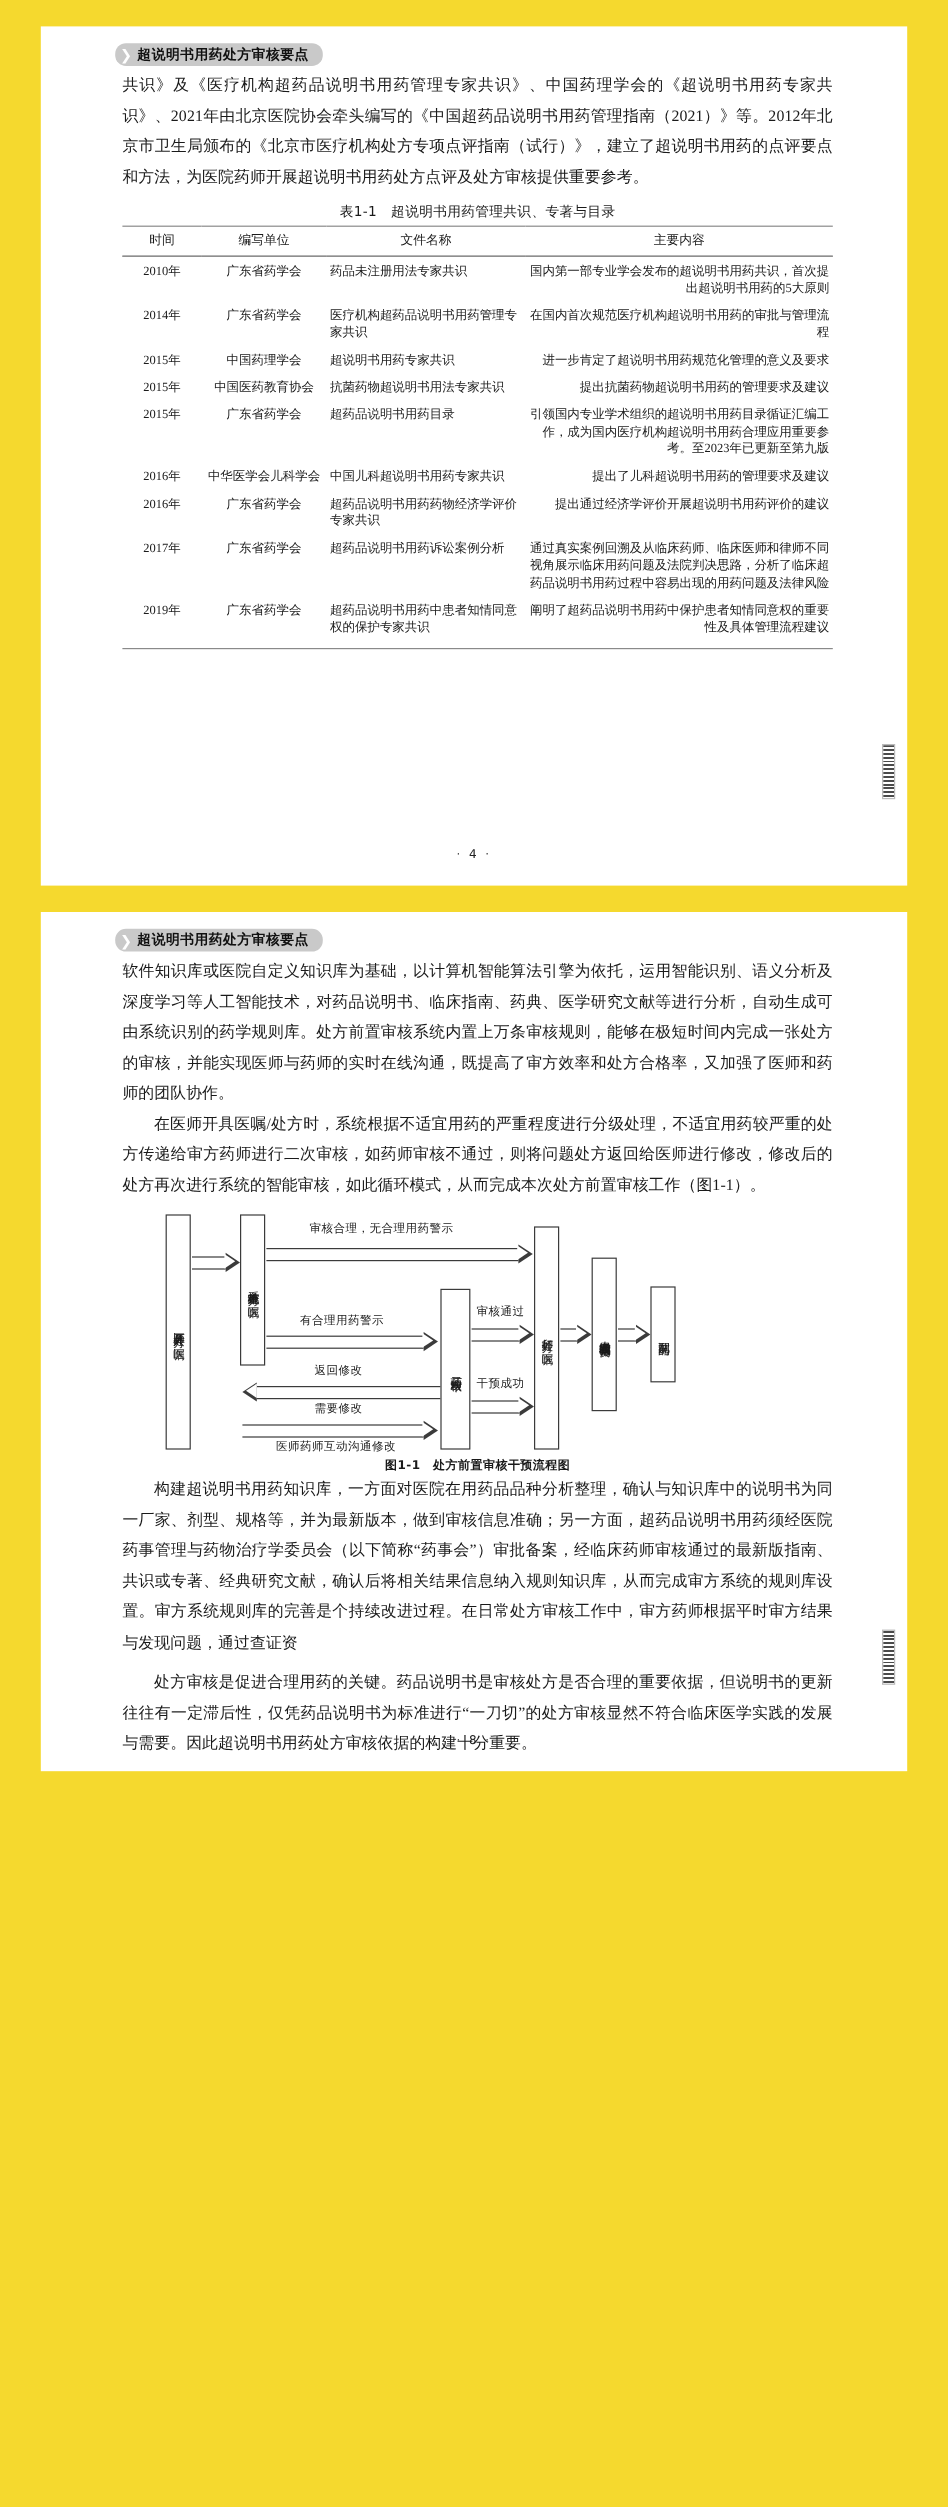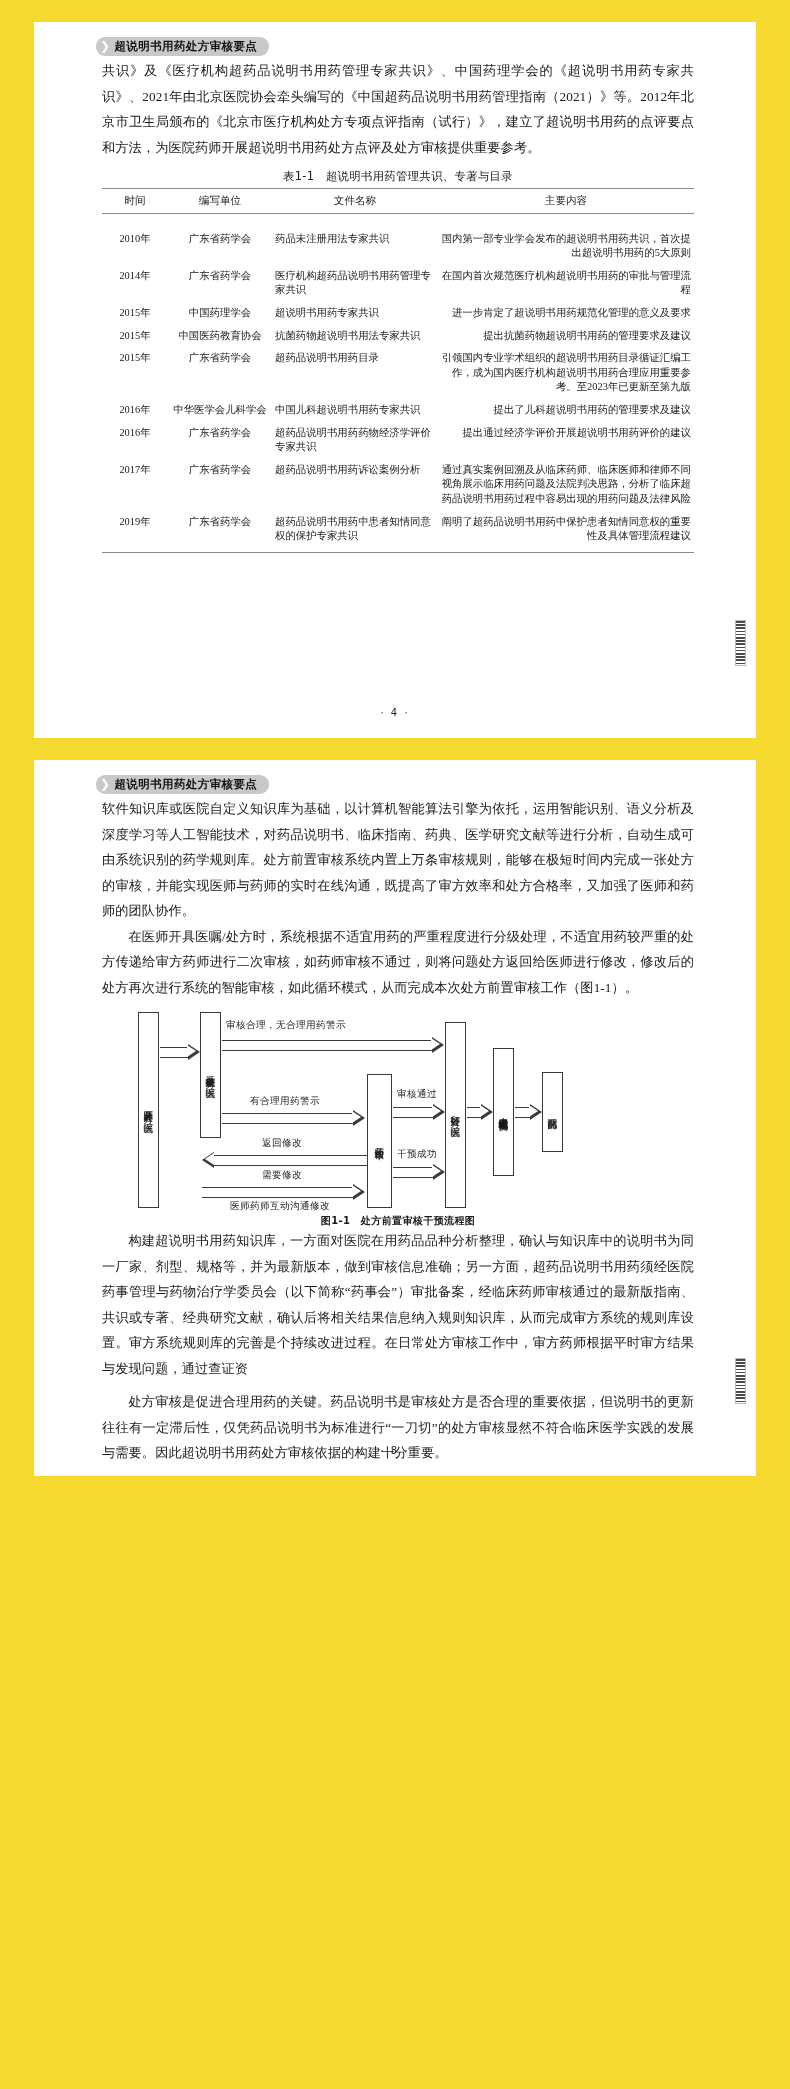--- a/index.html
+++ b/index.html
@@ -92,21 +92,21 @@
     padding:4px 2px 5px 2px;
     text-align:center;
     border-top:1.6px solid #8a8a8a;
     border-bottom:1.1px solid #8a8a8a;
     white-space:nowrap;
   }
   table.t11 tbody td{
     padding:4px 3px 4px 3px;
     vertical-align:top;
   }
-  table.t11 tbody tr:first-child td{padding-top:18px;}
+  table.t11 tbody tr:first-child td{padding-top:6px;}
   td.c-time{width:60px;text-align:center;white-space:nowrap;}
   td.c-unit{width:98px;text-align:center;}
   td.c-file{width:160px;text-align:left;}
   td.c-main{text-align:right;}
   .tbl-bottom{
     border-top:1.6px solid #8a8a8a;
     height:0;
     margin-top:4px;
   }
 
@@ -359,21 +359,21 @@
 
           <div class="fbox" style="left:440px; top:60px; width:21px; height:80px;">
             <span class="vtext">调配药品</span>
           </div>
 
           <div class="arrow" style="left:58px; top:35px; width:40px;">
             <div class="shaft" style="width:28px;"></div>
             <div class="headR" style="left:28px;"></div>
           </div>
 
-          <div class="alabel" style="left:124px; top:7px;font-family:Liberation Serif, serif;">审核合理，无合理用药警示</div>
+          <div class="alabel" style="left:156px; top:7px;font-family:Liberation Serif, serif;">审核合理，无合理用药警示</div>
           <div class="arrow" style="left:120px; top:28px; width:224px;">
             <div class="shaft" style="width:210px;"></div>
             <div class="headR" style="left:210px;"></div>
           </div>
 
           <div class="alabel" style="left:148px; top:83px;">有合理用药警示</div>
           <div class="arrow" style="left:120px; top:101px; width:145px;">
             <div class="shaft" style="width:131px;"></div>
             <div class="headR" style="left:131px;"></div>
           </div>

